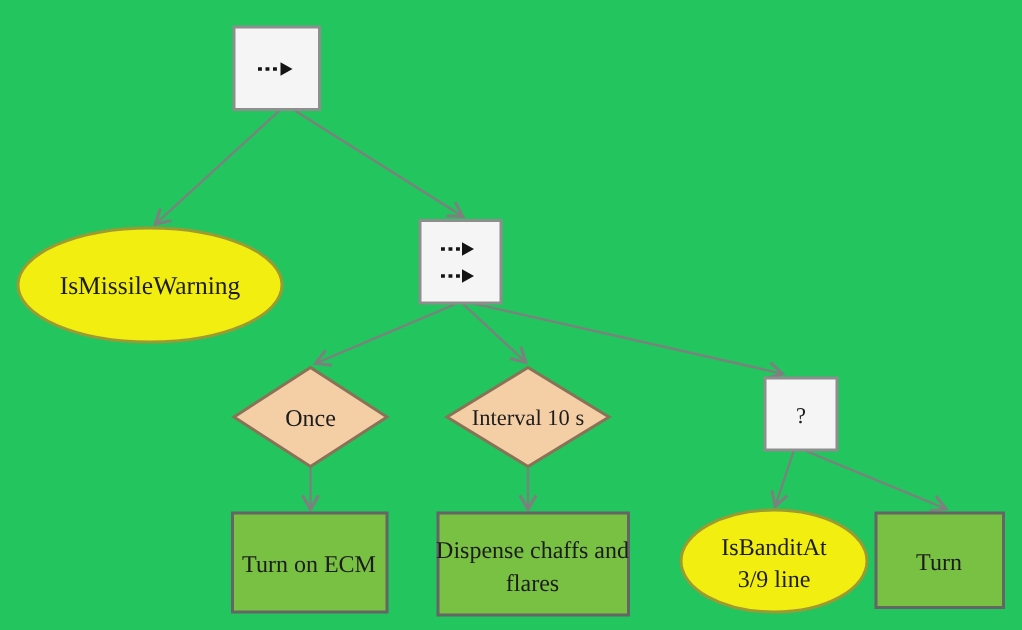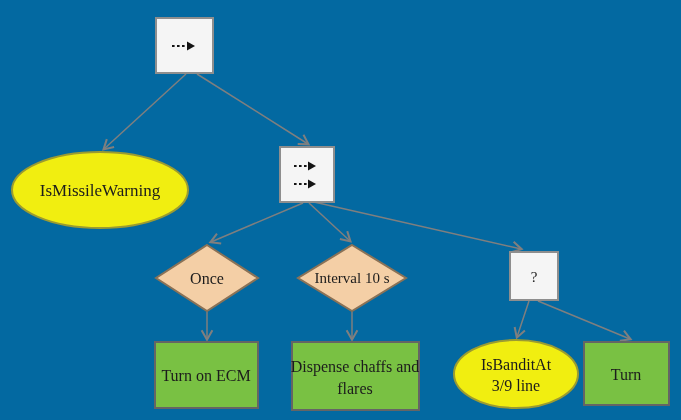--- a/index.html
+++ b/index.html
@@ -7,21 +7,21 @@
     padding: 0;
     background: #ffffff;
     width: 681px;
     height: 420px;
     overflow: hidden;
   }
   .stage {
     position: relative;
     width: 681px;
     height: 420px;
-    background: #0369a1;
+    background: #22c55e;
   }
   svg text {
     font-family: "Liberation Serif", "DejaVu Serif", serif;
     fill: #1c1c1c;
   }
   .node-label   { font-size: 16px; }
   .node-label-sm{ font-size: 15px; }
   .node-label-lg{ font-size: 17px; }
   .edge {
     stroke: #7f7f7f;

